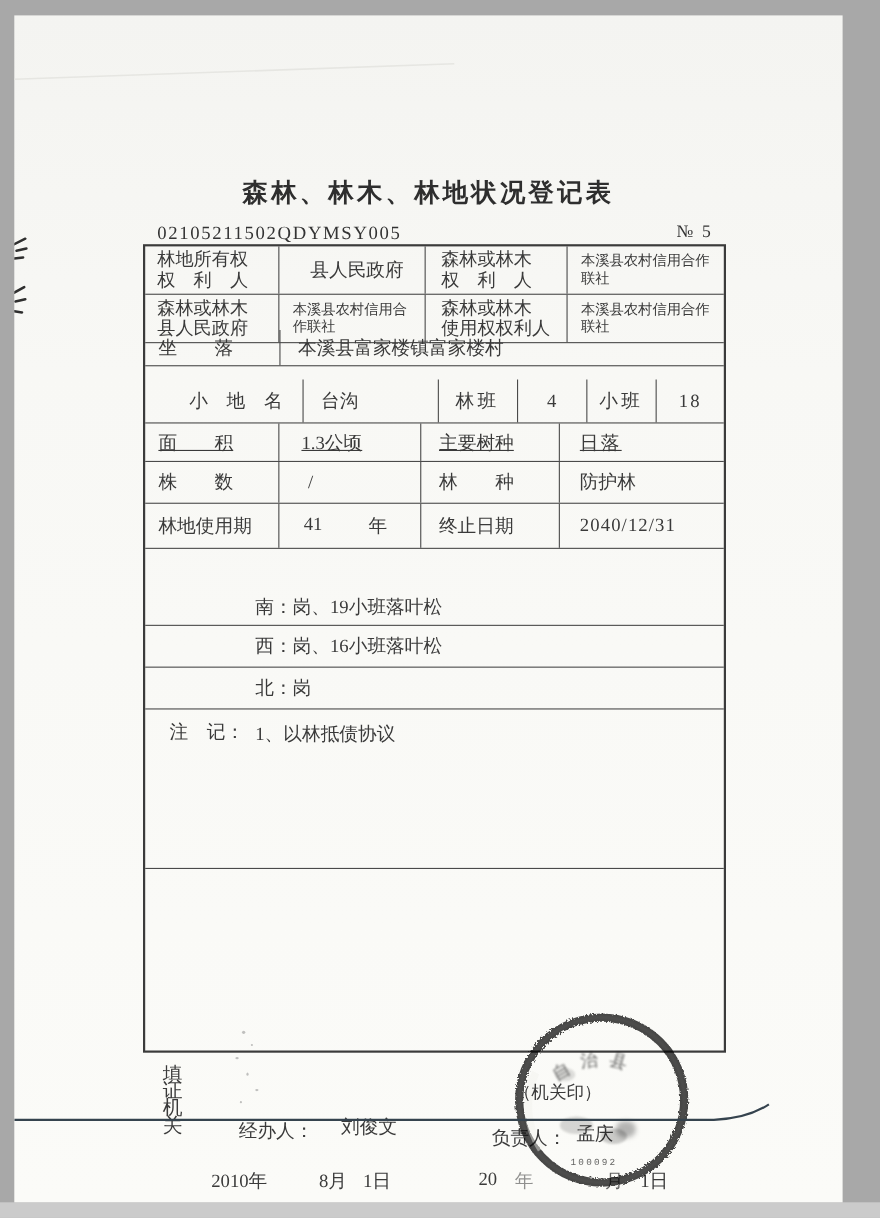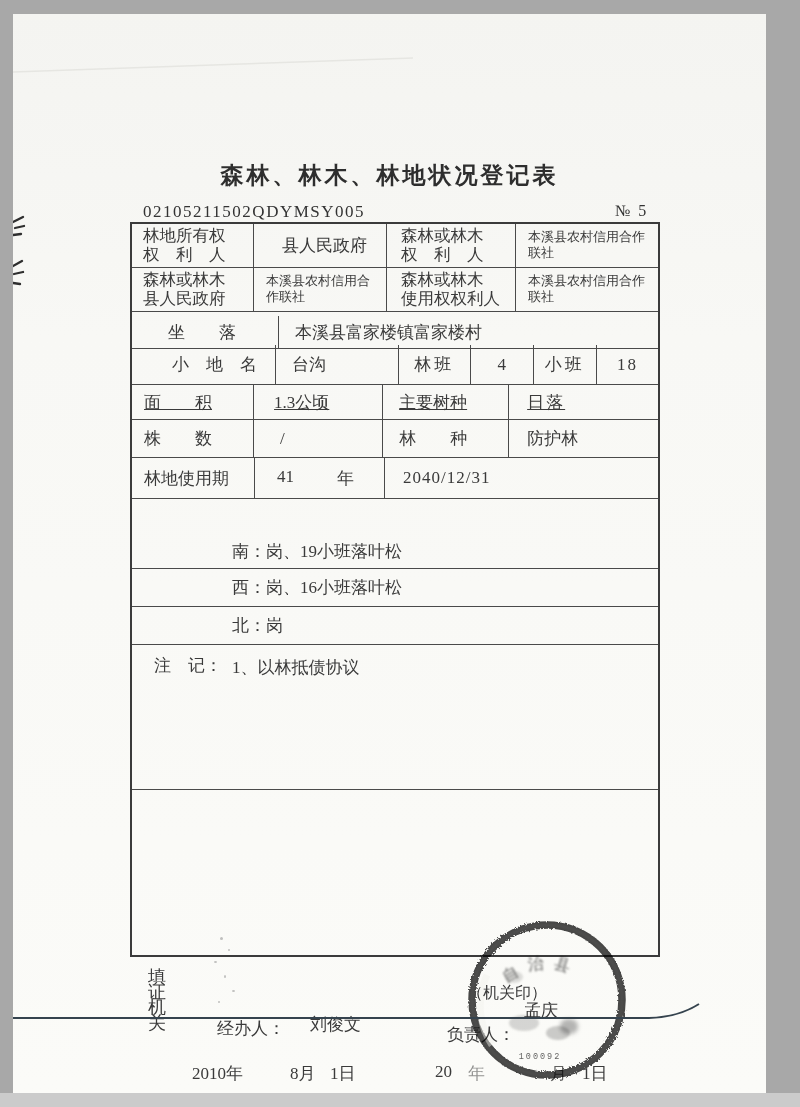--- a/index.html
+++ b/index.html
@@ -89,21 +89,21 @@
           <span>县人民政府</span>
         </div>
         <div class="c sm" style="width:134px;">本溪县农村信用合作联社</div>
         <div class="c lab2" style="width:130px;padding-left:14px;">
           <span>森林或林木</span>
           <span>使用权权利人</span>
         </div>
         <div class="c sm last" style="width:143px;">本溪县农村信用合作联社</div>
       </div>
 
-      <div class="r" style="top:92px;height:33px;padding-left:24px;">
+      <div class="r" style="top:76px;height:33px;">
         <div class="c lab" style="width:123px;">坐　　落</div>
         <div class="c val last" style="flex:1;">本溪县富家楼镇富家楼村</div>
       </div>
 
       <div class="r" style="top:121px;height:40px;">
         <div class="c lab" style="width:123px;margin-left:28px;">小　地　名</div>
         <div class="c val" style="width:130px;">台沟</div>
         <div class="c ctr" style="width:77px;letter-spacing:3px;">林班</div>
         <div class="c ctr" style="width:67px;">4</div>
         <div class="c ctr" style="width:68px;letter-spacing:3px;">小班</div>
@@ -125,20 +125,21 @@
       </div>
 
       <div class="r" style="top:234px;height:41px;">
         <div class="c lab" style="width:123px;">林地使用期</div>
         <div class="c" style="width:130px;">
           <span class="periodval">
             <span>41</span>
             <span>年</span>
           </span>
         </div>
+        <div class="c" style="width:127px;padding-left:16px;">终止日期</div>
         <div class="c last" style="width:150px;padding-left:18px;letter-spacing:1px;">2040/12/31</div>
       </div>
 
       <div class="r" style="top:310px;height:35px;">
         <div class="c bcontent last" style="flex:1;">南：岗、19小班落叶松</div>
       </div>
       <div class="r" style="top:345px;height:38px;">
         <div class="c bcontent last" style="flex:1;">西：岗、16小班落叶松</div>
       </div>
       <div class="r" style="top:383px;height:38px;">
@@ -158,21 +159,21 @@
         <div class="speck" style="left:82px;top:26px;width:3px;height:2px;"></div>
         <div class="speck" style="left:92px;top:40px;width:2px;height:3px;"></div>
         <div class="speck" style="left:100px;top:55px;width:3px;height:2px;"></div>
         <div class="speck" style="left:86px;top:66px;width:2px;height:2px;"></div>
 
         <span class="abs" style="left:85px;top:82px;">经办人：</span>
         <span class="abs" style="left:178px;top:78px;">刘俊文</span>
 
         <span class="abs" style="left:335px;top:48px;font-size:16px;">（机关印）</span>
         <span class="abs" style="left:315px;top:88px;">负责人：</span>
-        <span class="abs" style="left:392px;top:64px;">孟庆</span>
+        <span class="abs" style="left:392px;top:84px;">孟庆</span>
         <div class="smudge" style="left:428px;top:84px;width:18px;height:15px;"></div>
 
         <span class="abs" style="left:60px;top:127px;">2010年</span>
         <span class="abs" style="left:158px;top:127px;">8月</span>
         <span class="abs" style="left:198px;top:127px;">1日</span>
 
         <span class="abs" style="left:303px;top:127px;">20</span>
         <span class="abs" style="left:336px;top:127px;opacity:.55;">年</span>
         <span class="abs" style="left:418px;top:127px;opacity:.8;">月</span>
         <span class="abs" style="left:450px;top:127px;">1日</span>

